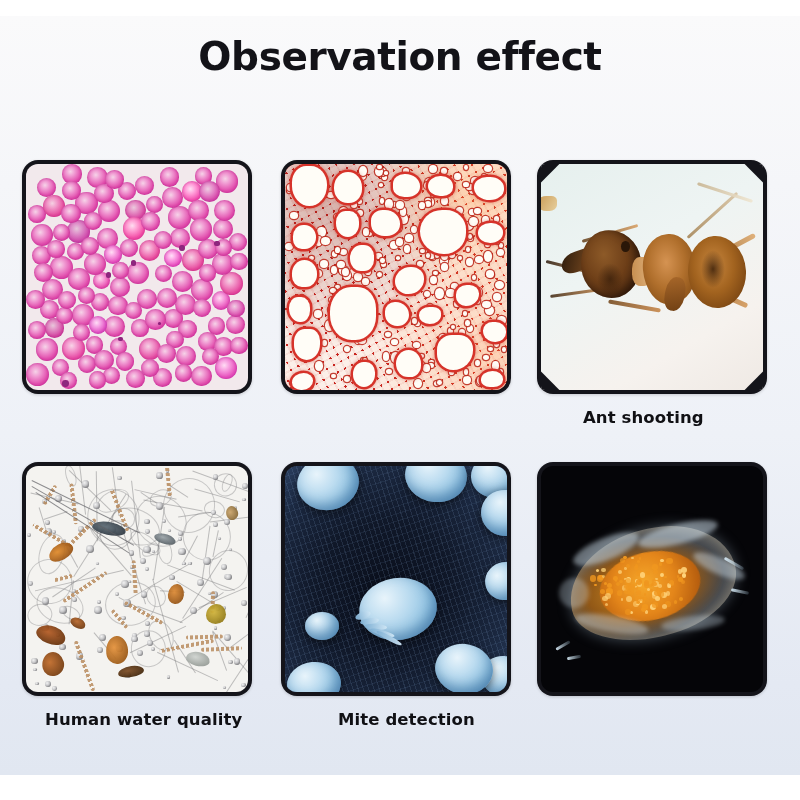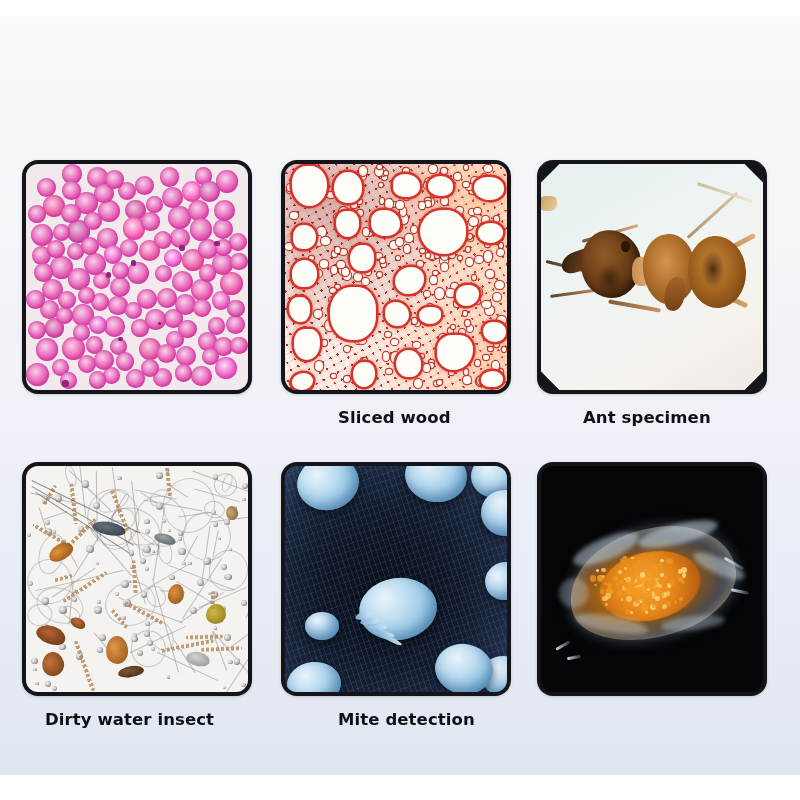--- a/index.html
+++ b/index.html
@@ -151,20 +151,21 @@
   .bear-edge { position:absolute; background:rgba(220,238,250,0.8); border-radius:50%; }
 </style>
 </head>
 <body>
 
 <div class="page">
 
   <div class="panel-bg"></div>
 
   <div class="title">
+    <span class="line">Observation effect</span>
   </div>
 
   <div class="grid">
 
     <div class="row">
 
       <div class="cell c0">
         <div class="card">
           <div class="card-inner">
             <div class="sc-blood" id="scene-blood">
@@ -562,21 +563,20 @@
                 <div class="vessel" style="left: 212.246px; top: 152.26px; width: 8.52043px; height: 8.26947px; box-shadow: rgba(190, 45, 32, 0.9) 0px 0px 0px 1.2px; z-index: 3;"></div>
                 <div class="vessel" style="left: 141.814px; top: 139.546px; width: 5.91335px; height: 5.97363px; box-shadow: rgba(190, 45, 32, 0.9) 0px 0px 0px 1.2px; z-index: 3;"></div>
                 <div class="vessel" style="left: 73.9859px; top: 1.89844px; width: 8.49854px; height: 10.5667px; box-shadow: rgba(190, 45, 32, 0.9) 0px 0px 0px 1.2px; z-index: 3;"></div>
                 <div class="vessel" style="left: 35.9755px; top: 73.0944px; width: 8.90917px; height: 7.47413px; box-shadow: rgba(190, 45, 32, 0.9) 0px 0px 0px 1.2px; z-index: 3;"></div>
                 <div class="vessel" style="left: 95.2399px; top: 94.1482px; width: 4.51767px; height: 4.39702px; box-shadow: rgba(190, 45, 32, 0.9) 0px 0px 0px 1.2px; z-index: 3;"></div>
                 <div class="vessel" style="left: 156.045px; top: 3.52731px; width: 5.73327px; height: 6.32162px; box-shadow: rgba(190, 45, 32, 0.9) 0px 0px 0px 1.2px; z-index: 3;"></div>
                 <div class="vessel" style="left: 172.563px; top: 181.29px; width: 5.61281px; height: 5.92635px; box-shadow: rgba(190, 45, 32, 0.9) 0px 0px 0px 1.2px; z-index: 3;"></div>
               </div>
           </div>
         </div>
-        <div class="caption">Sliced wood</div>
       </div>
 
       <div class="cell c2">
         <div class="card beveled">
           <div class="card-inner">
             <div class="sc-ant" id="scene-ant">
                 <div class="ant-part" style="left: 2%; top: 46%; width: 30%; height: 3px; background: linear-gradient(90deg, rgb(58, 42, 28), rgb(201, 138, 78)); transform: rotate(14deg); border-radius: 3px; opacity: 0.92;"></div>
                 <div class="ant-part" style="left: 4%; top: 56%; width: 26%; height: 3px; background: linear-gradient(90deg, rgb(74, 52, 32), rgb(207, 147, 86)); transform: rotate(-8deg); border-radius: 3px; opacity: 0.92;"></div>
                 <div class="ant-part" style="left: 18%; top: 30%; width: 26%; height: 3px; background: linear-gradient(90deg, rgb(107, 74, 40), rgb(217, 162, 104)); transform: rotate(-16deg); border-radius: 3px; opacity: 0.92;"></div>
                 <div class="ant-part" style="left: 30%; top: 62%; width: 24%; height: 4px; background: linear-gradient(90deg, rgb(122, 80, 39), rgb(201, 138, 78)); transform: rotate(10deg); border-radius: 3px; opacity: 0.92;"></div>
@@ -592,21 +592,21 @@
                 <div class="ant-part" style="left: 56%; top: 50%; width: 9%; height: 15%; background: linear-gradient(160deg, rgb(169, 104, 42), rgb(111, 63, 19)); border-radius: 45%; transform: rotate(12deg);"></div>
                 <div class="ant-part" style="left: 66%; top: 32%; width: 26%; height: 32%; background: radial-gradient(at 45% 40%, rgb(200, 135, 63) 0%, rgb(162, 99, 31) 45%, rgb(122, 69, 18) 80%, rgb(78, 44, 10) 100%); border-radius: 48% 52% 50% 50% / 50%; transform: rotate(-3deg);"></div>
                 <div class="ant-part" style="left: 72%; top: 38%; width: 11%; height: 17%; background: radial-gradient(rgba(50, 25, 6, 0.8), rgba(50, 25, 6, 0) 70%); border-radius: 50%;"></div>
                 <div class="ant-part" style="left: 25%; top: 44%; width: 12%; height: 14%; background: radial-gradient(rgba(40, 20, 6, 0.6), rgba(40, 20, 6, 0) 70%); border-radius: 50%;"></div>
                 <div class="ant-part" style="left: -2%; top: 14%; width: 9%; height: 7%; background: linear-gradient(120deg, rgb(201, 154, 85), rgb(231, 207, 157)); border-radius: 50% 30% 40% 50%;"></div>
               </div>
             <div class="bevel-bl"></div>
             <div class="bevel-br"></div>
           </div>
         </div>
-        <div class="caption">Ant specimen</div>
+        <div class="caption">Ant shooting</div>
       </div>
     </div>
 
     <div class="row">
 
       <div class="cell c0">
         <div class="card">
           <div class="card-inner">
             <div class="sc-water" id="scene-water">
                 <div style="position: absolute; left: 107.587px; top: 28.157px; width: 43.1641px; height: 1px; background: rgba(110, 110, 112, 0.42); transform: rotate(13.0882deg);"></div>
@@ -803,21 +803,21 @@
                 <div style="position: absolute; left: 44px; top: 152px; width: 16px; height: 10px; background: radial-gradient(at 38% 40%, rgb(184, 102, 42) 0%, rgb(102, 51, 12) 85%); border-radius: 54% 46% 52% 48% / 58% 52% 48% 42%; transform: rotate(30deg); opacity: 0.93;"></div>
                 <div style="position: absolute; left: 92px; top: 200px; width: 26px; height: 11px; background: radial-gradient(at 38% 40%, rgb(122, 74, 34) 0%, rgb(59, 34, 8) 85%); border-radius: 54% 46% 52% 48% / 58% 52% 48% 42%; transform: rotate(-8deg); opacity: 0.93;"></div>
                 <div style="position: absolute; left: 160px; top: 186px; width: 24px; height: 14px; background: radial-gradient(at 38% 40%, rgb(207, 211, 207) 0%, rgb(142, 148, 143) 85%); border-radius: 54% 46% 52% 48% / 58% 52% 48% 42%; transform: rotate(14deg); opacity: 0.93;"></div>
                 <div style="position: absolute; left: 200px; top: 40px; width: 12px; height: 14px; background: radial-gradient(at 38% 40%, rgb(202, 164, 106) 0%, rgb(125, 96, 48) 85%); border-radius: 54% 46% 52% 48% / 58% 52% 48% 42%; transform: rotate(-20deg); opacity: 0.93;"></div>
                 <div style="position: absolute; left: 6px; top: 14px; width: 120px; height: 1.4px; background: rgba(95, 95, 100, 0.7); transform-origin: 0px 0px; transform: rotate(26deg);"></div>
                 <div style="position: absolute; left: 6px; top: 20px; width: 118px; height: 1.4px; background: rgba(95, 95, 100, 0.7); transform-origin: 0px 0px; transform: rotate(30deg);"></div>
                 <div style="position: absolute; left: 10px; top: 26px; width: 112px; height: 1.4px; background: rgba(95, 95, 100, 0.7); transform-origin: 0px 0px; transform: rotate(33deg);"></div>
               </div>
           </div>
         </div>
-        <div class="caption">Dirty water insect</div>
+        <div class="caption">Human water quality</div>
       </div>
 
       <div class="cell c1">
         <div class="card">
           <div class="card-inner">
             <div class="sc-mite" id="scene-mite">
               <div class="mite-tex"></div>
             <div class="mite" style="left: 12px; top: -10px; width: 62px; height: 54px; transform: rotate(-12deg); z-index: 3; box-shadow: rgba(0, 0, 0, 0.55) 0px 3px 10px, rgba(40, 90, 140, 0.5) -4px -6px 12px inset;"></div>
                 <div class="mite" style="left: 120px; top: -16px; width: 62px; height: 52px; transform: rotate(8deg); z-index: 3; box-shadow: rgba(0, 0, 0, 0.55) 0px 3px 10px, rgba(40, 90, 140, 0.5) -4px -6px 12px inset;"></div>
                 <div class="mite" style="left: 186px; top: -12px; width: 50px; height: 44px; transform: rotate(-4deg); z-index: 3; box-shadow: rgba(0, 0, 0, 0.55) 0px 3px 10px, rgba(40, 90, 140, 0.5) -4px -6px 12px inset;"></div>

